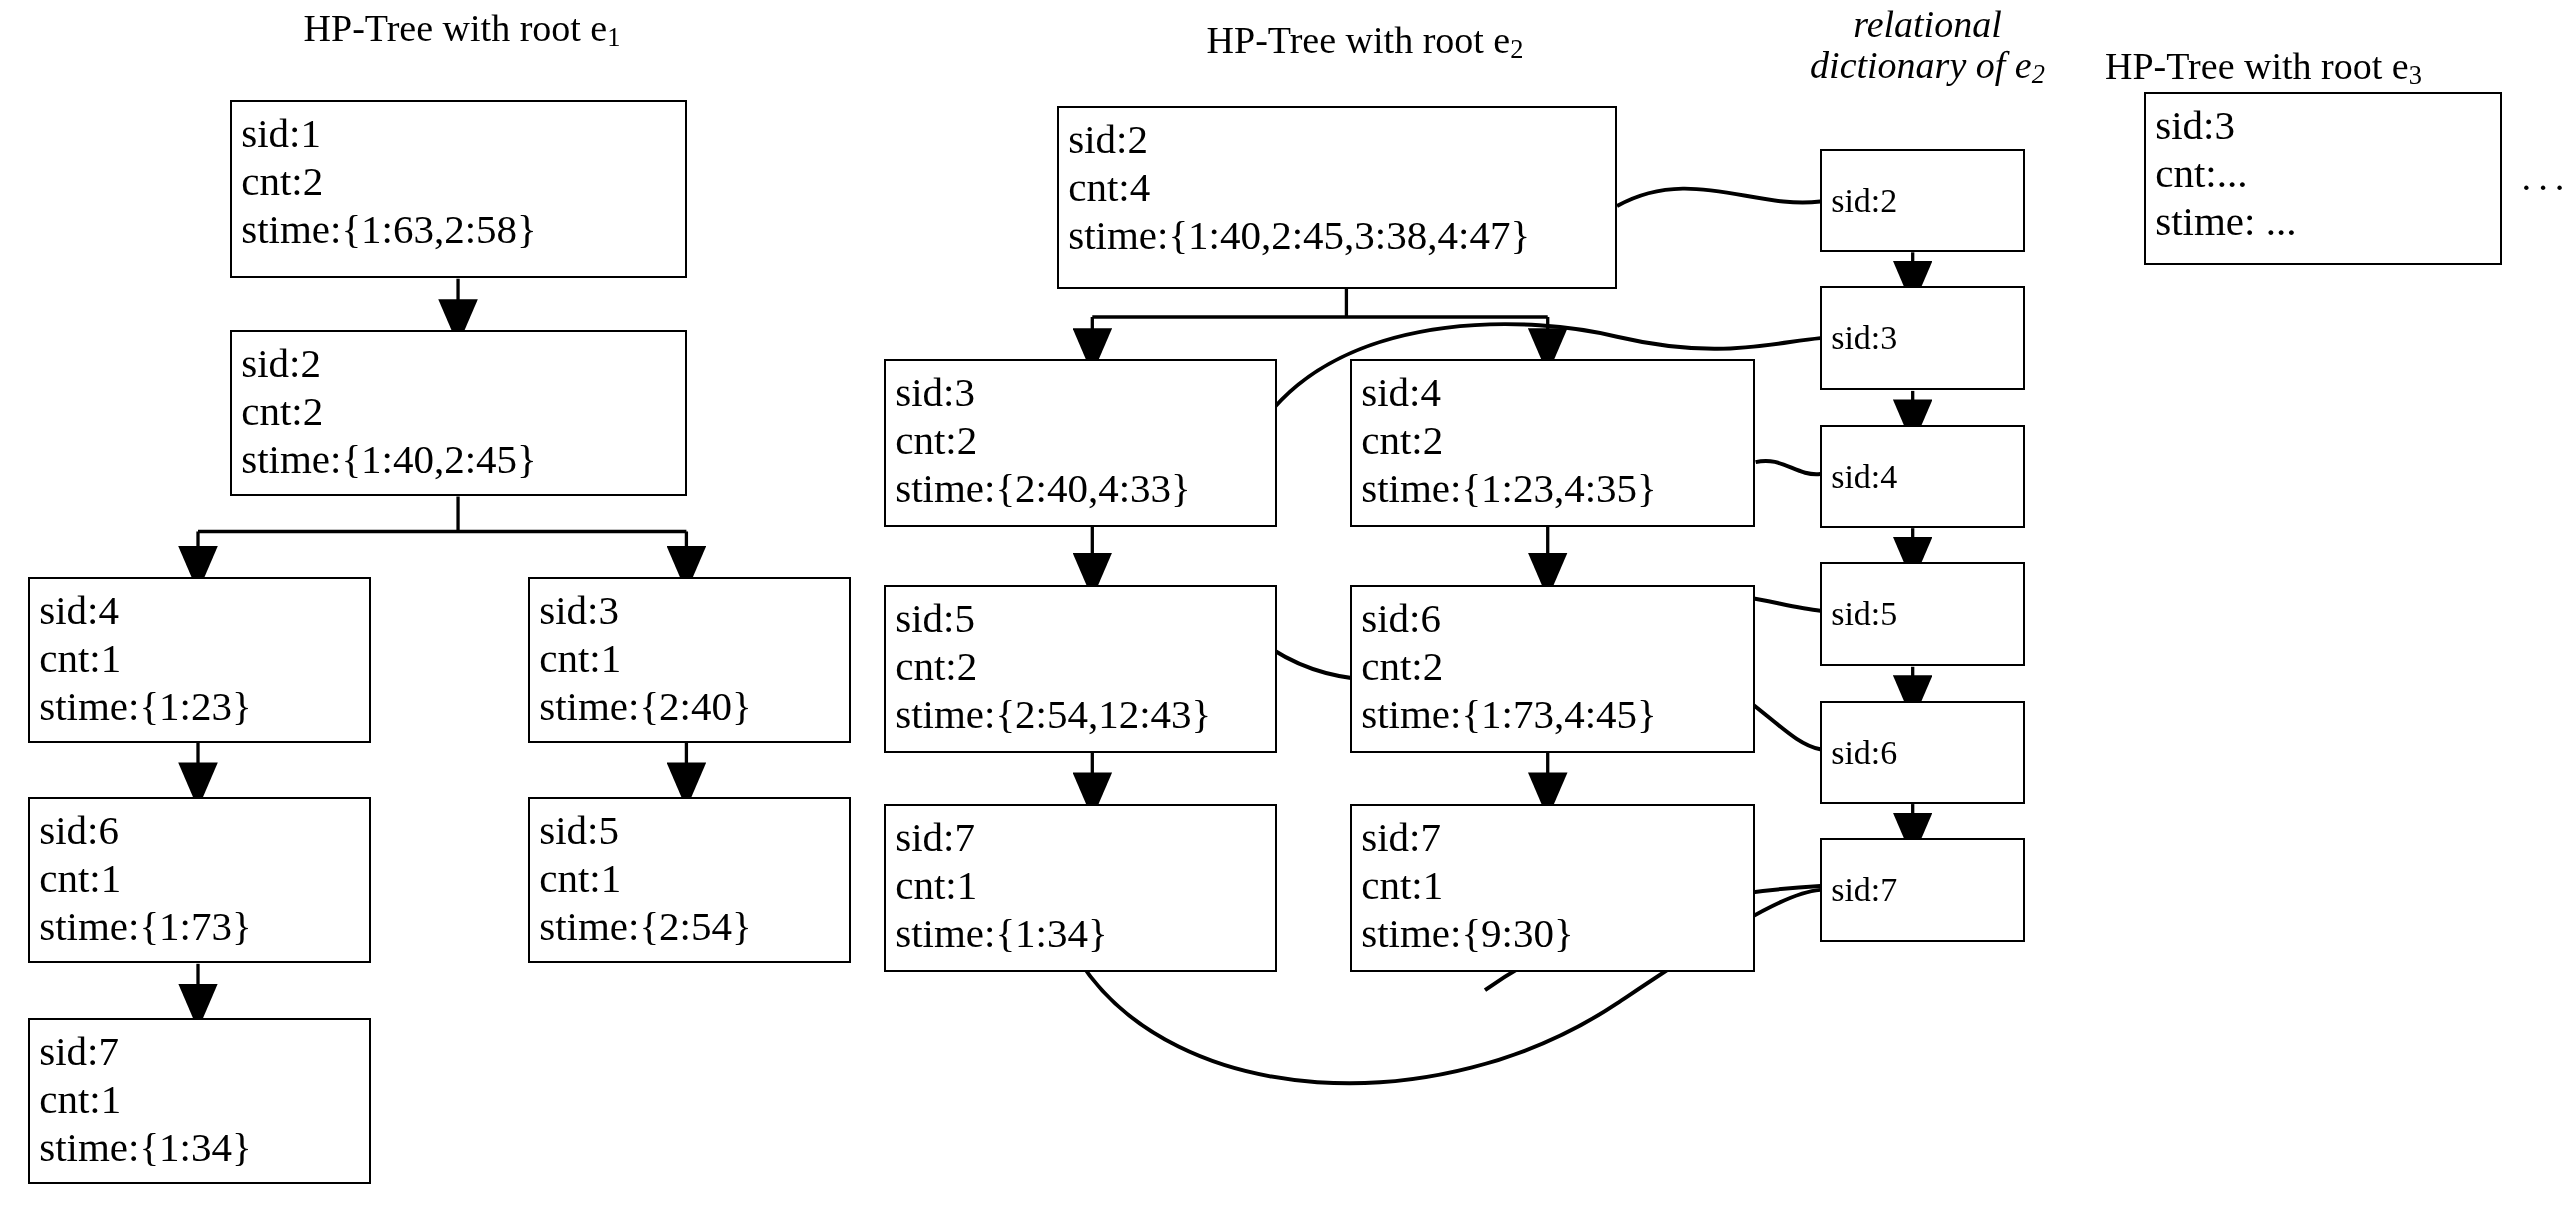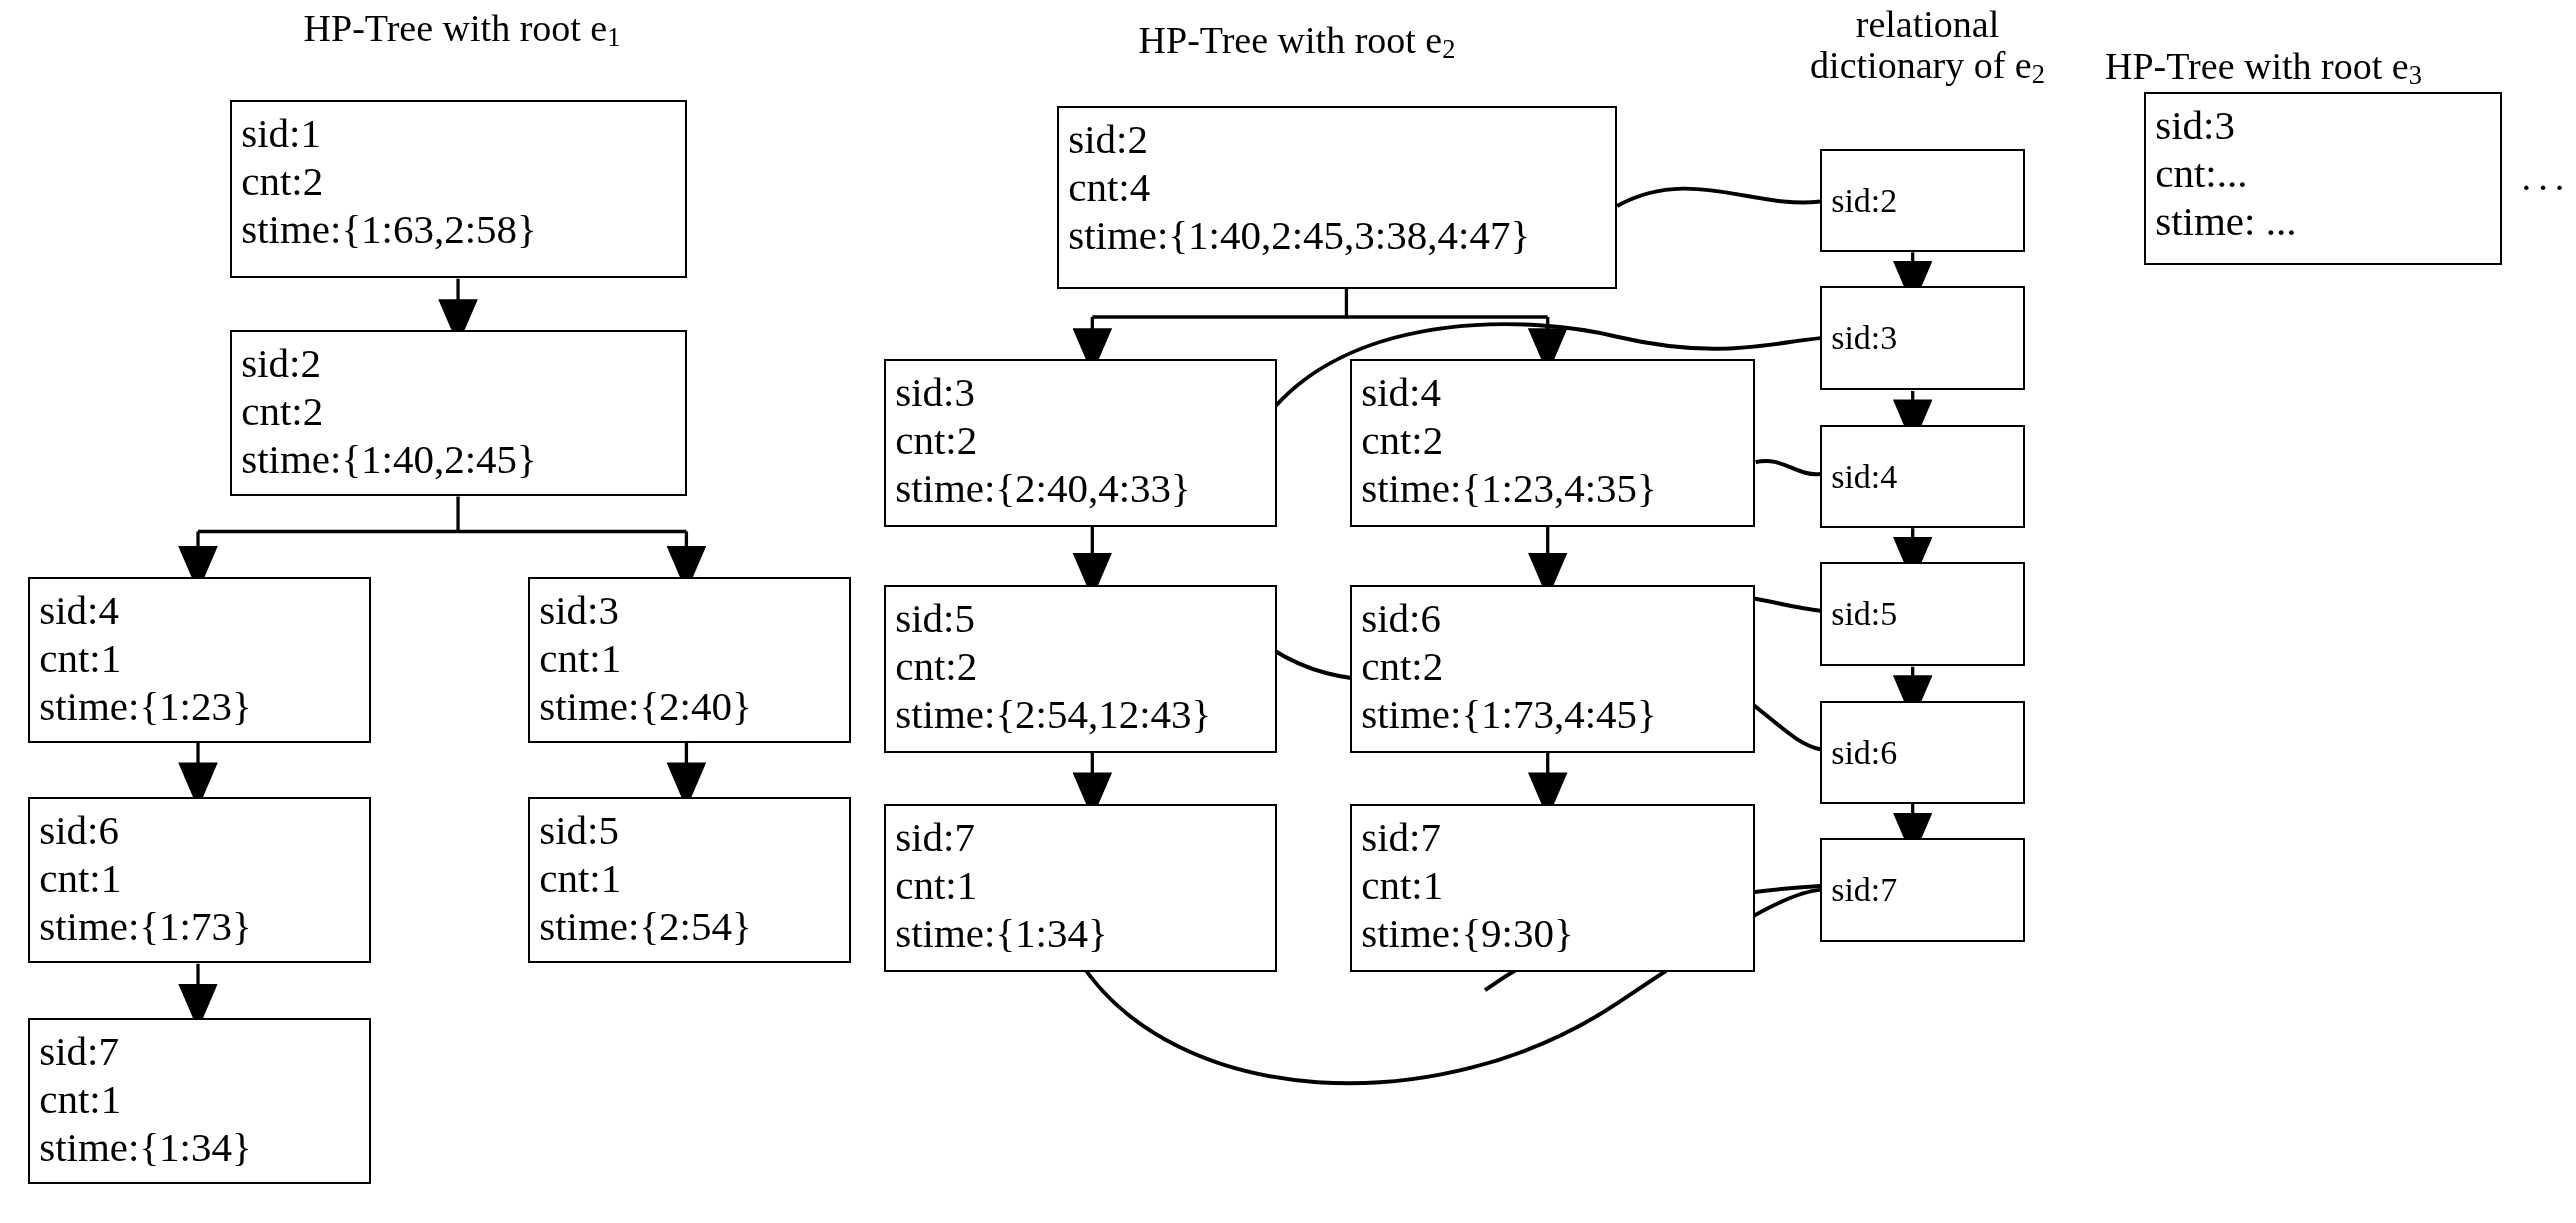--- a/index.html
+++ b/index.html
@@ -68,25 +68,25 @@
       <path stroke-width="6" d="M2620,1040 C2690,1090 2720,1128 2758,1135"></path>
       <path stroke-width="6" d="M1635,1455 C1780,1680 2180,1700 2450,1520 C2600,1420 2700,1352 2758,1348"></path>
       <path stroke-width="6" d="M2250,1500 C2420,1380 2600,1352 2758,1342"></path>
     </g>
   </svg>
 
   <div class="title" style="left:198px;top:8px;width:528px;">
     <span>HP-Tree with root e</span><span class="sub">1</span>
   </div>
 
-  <div class="title" style="left:1000px;top:20px;width:594px;text-align:center;">
+  <div class="title" style="left:1068px;top:20px;width:594px;text-align:center;">
     <span>HP-Tree with root e</span><span class="sub">2</span>
   </div>
 
-  <div class="title" style="left:1723px;top:4px;width:409px;">
+  <div class="title" style="left:1723px;top:4px;width:409px;font-style:italic;">
     <span class="line">relational</span>
     <span class="line"><span>dictionary of e</span><span class="sub">2</span></span>
   </div>
 
   <div class="title" style="left:2105px;top:46px;width:462px;text-align:left;">
     <span>HP-Tree with root e</span><span class="sub">3</span>
   </div>
 
   <div class="node" style="left:230px;top:100px;width:457px;height:178px;">
     <div>sid:1</div>

